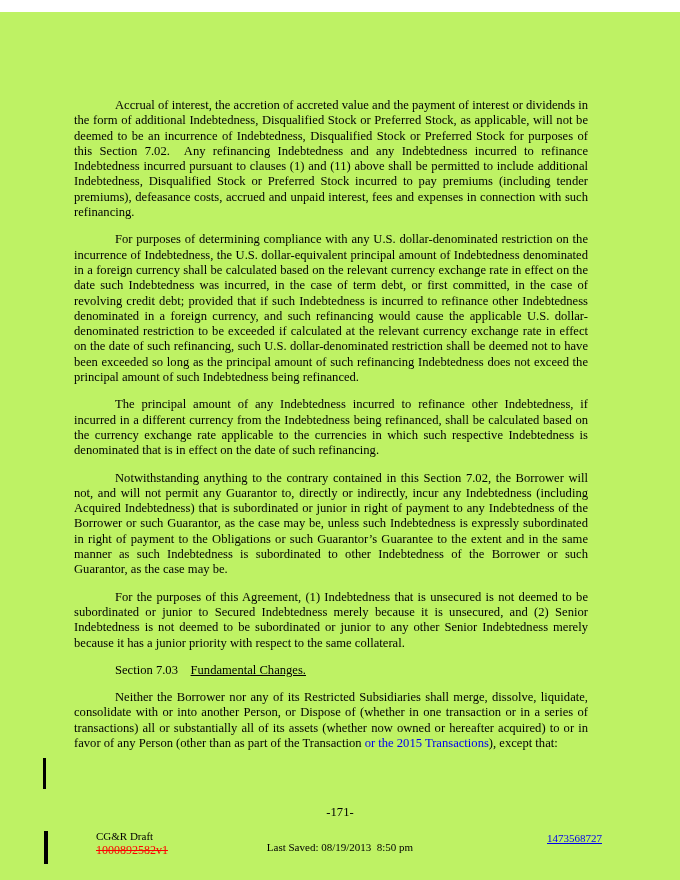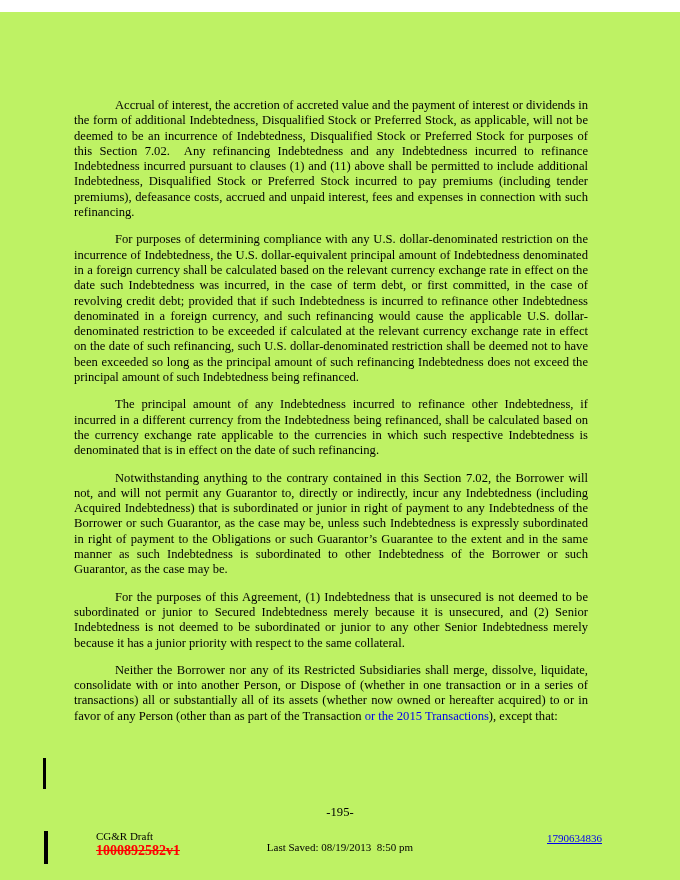--- a/index.html
+++ b/index.html
@@ -37,47 +37,47 @@
   .footer-row { position: absolute; top: 818px; left: 0; width: 100%; font-size: 11px; }
   .footer-left { position: absolute; left: 96px; top: 0; }
   .footer-center { position: absolute; left: 0; top: 11px; width: 100%; text-align: center; }
   .footer-right {
     position: absolute; right: 78px; top: 2px;
     color: var(--link-blue, #0000ee); text-decoration: underline;
   }
   .struck {
     color: var(--revision-red, #ff0000);
     text-decoration: line-through;
-    font-size: 14px;
+    font-size: 12px;
     margin-top: 1px;
-    font-weight: bold;
   }
 </style>
 </head>
 <body>
 
 <div class="page">
 
   <div class="doc-body">
       <p class="para"><span>Accrual of interest, the accretion of accreted value and the payment of interest or dividends in the form of additional Indebtedness, Disqualified Stock or Preferred Stock, as applicable, will not be deemed to be an incurrence of Indebtedness, Disqualified Stock or Preferred Stock for purposes of this Section 7.02.&nbsp; Any refinancing Indebtedness and any Indebtedness incurred to refinance Indebtedness incurred pursuant to clauses (1) and (11) above shall be permitted to include additional Indebtedness, Disqualified Stock or Preferred Stock incurred to pay premiums (including tender premiums), defeasance costs, accrued and unpaid interest, fees and expenses in connection with such refinancing.</span></p>
       <p class="para"><span>For purposes of determining compliance with any U.S. dollar-denominated restriction on the incurrence of Indebtedness, the U.S. dollar-equivalent principal amount of Indebtedness denominated in a foreign currency shall be calculated based on the relevant currency exchange rate in effect on the date such Indebtedness was incurred, in the case of term debt, or first committed, in the case of revolving credit debt; </span><span class="run-italic">provided</span><span> that if such Indebtedness is incurred to refinance other Indebtedness denominated in a foreign currency, and such refinancing would cause the applicable U.S. dollar-denominated restriction to be exceeded if calculated at the relevant currency exchange rate in effect on the date of such refinancing, such U.S. dollar-denominated restriction shall be deemed not to have been exceeded so long as the principal amount of such refinancing Indebtedness does not exceed the principal amount of such Indebtedness being refinanced.</span></p>
       <p class="para"><span>The principal amount of any Indebtedness incurred to refinance other Indebtedness, if incurred in a different currency from the Indebtedness being refinanced, shall be calculated based on the currency exchange rate applicable to the currencies in which such respective Indebtedness is denominated that is in effect on the date of such refinancing.</span></p>
       <p class="para"><span>Notwithstanding anything to the contrary contained in this Section 7.02, the Borrower will not, and will not permit any Guarantor to, directly or indirectly, incur any Indebtedness (including Acquired Indebtedness) that is subordinated or junior in right of payment to any Indebtedness of the Borrower or such Guarantor, as the case may be, unless such Indebtedness is expressly subordinated in right of payment to the Obligations or such Guarantor’s Guarantee to the extent and in the same manner as such Indebtedness is subordinated to other Indebtedness of the Borrower or such Guarantor, as the case may be.</span></p>
       <p class="para"><span>For the purposes of this Agreement, (1) Indebtedness that is unsecured is not deemed to be subordinated or junior to Secured Indebtedness merely because it is unsecured, and (2) Senior Indebtedness is not deemed to be subordinated or junior to any other Senior Indebtedness merely because it has a junior priority with respect to the same collateral.</span></p>
+      <p class="para heading"><span>Section 7.03&nbsp;&nbsp;&nbsp; </span><span class="run-underline">Fundamental Changes.</span></p>
       <p class="para"><span>Neither the Borrower nor any of its Restricted Subsidiaries shall merge, dissolve, liquidate, consolidate with or into another Person, or Dispose of (whether in one transaction or in a series of transactions) all or substantially all of its assets (whether now owned or hereafter acquired) to or in favor of any Person (other than as part of the Transaction</span><span class="run-insertion"> or the 2015 Transactions</span><span>), except that:</span></p>
     </div>
 
   <div class="revision-bar bar-body"></div>
 
-  <div class="page-number">-195-</div>
+  <div class="page-number">-171-</div>
 
   <div class="footer-row">
     <div class="footer-left">
       <div>CG&amp;R Draft</div>
       <div class="struck">1000892582v1</div>
     </div>
     <div class="footer-center">Last Saved: 08/19/2013&nbsp; 8:50 pm</div>
-    <a href="#" class="footer-right">1790634836</a>
+    <a href="#" class="footer-right">1473568727</a>
   </div>
 
   <div class="revision-bar bar-footer"></div>
 
 </div>
 
 </body></html>

